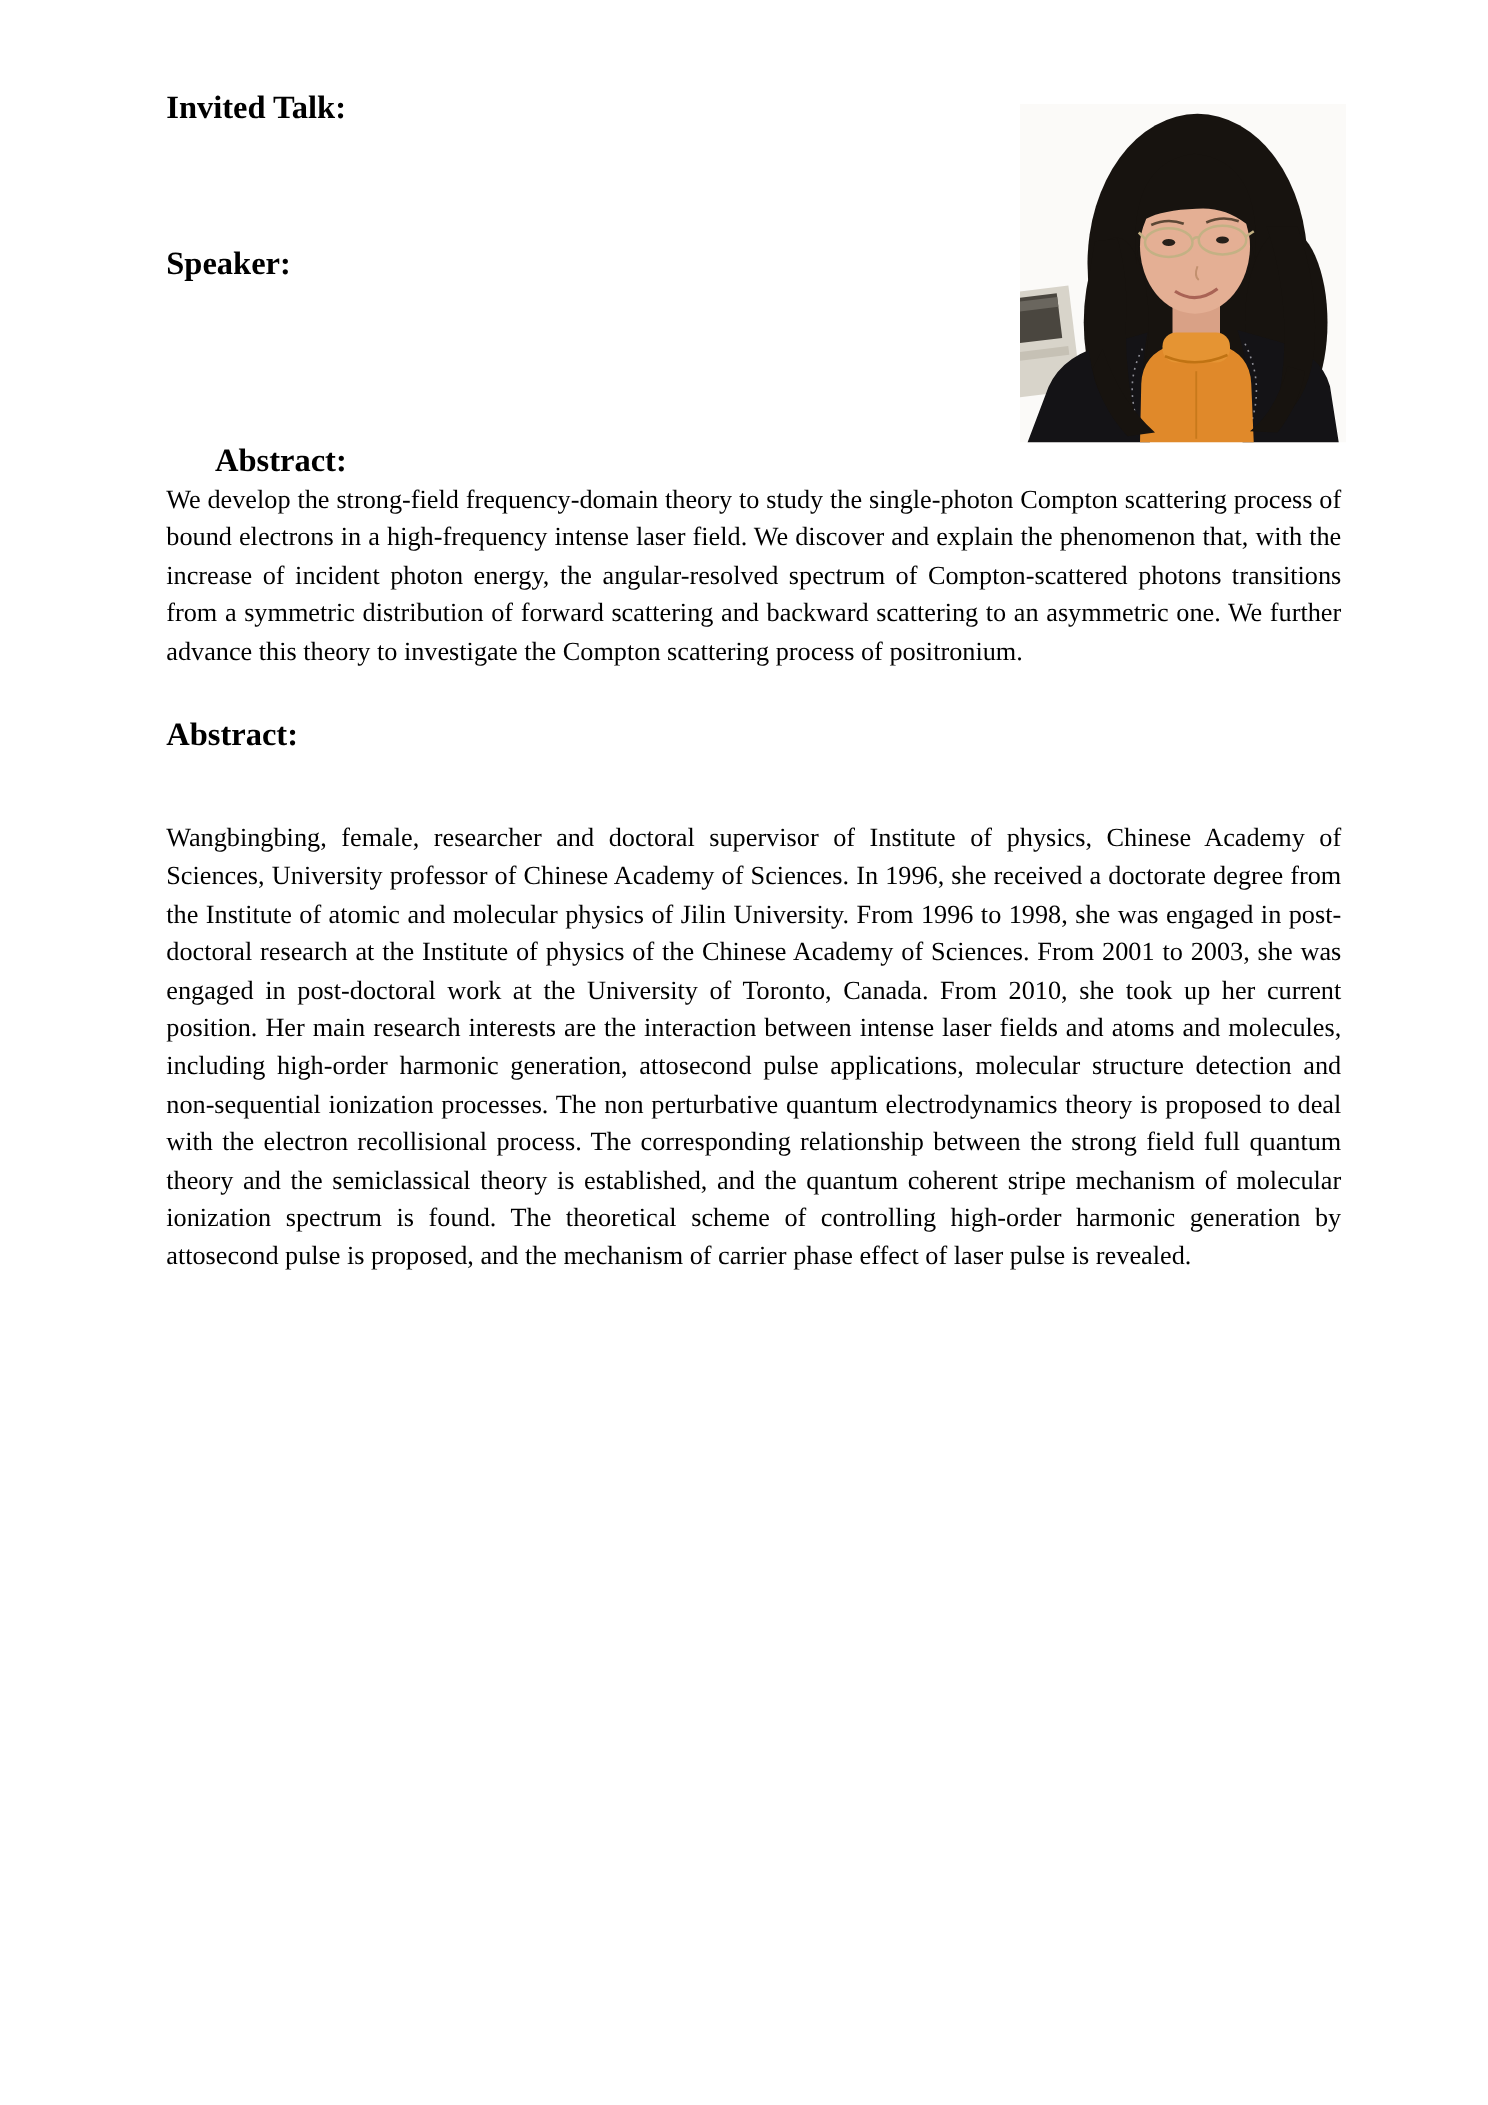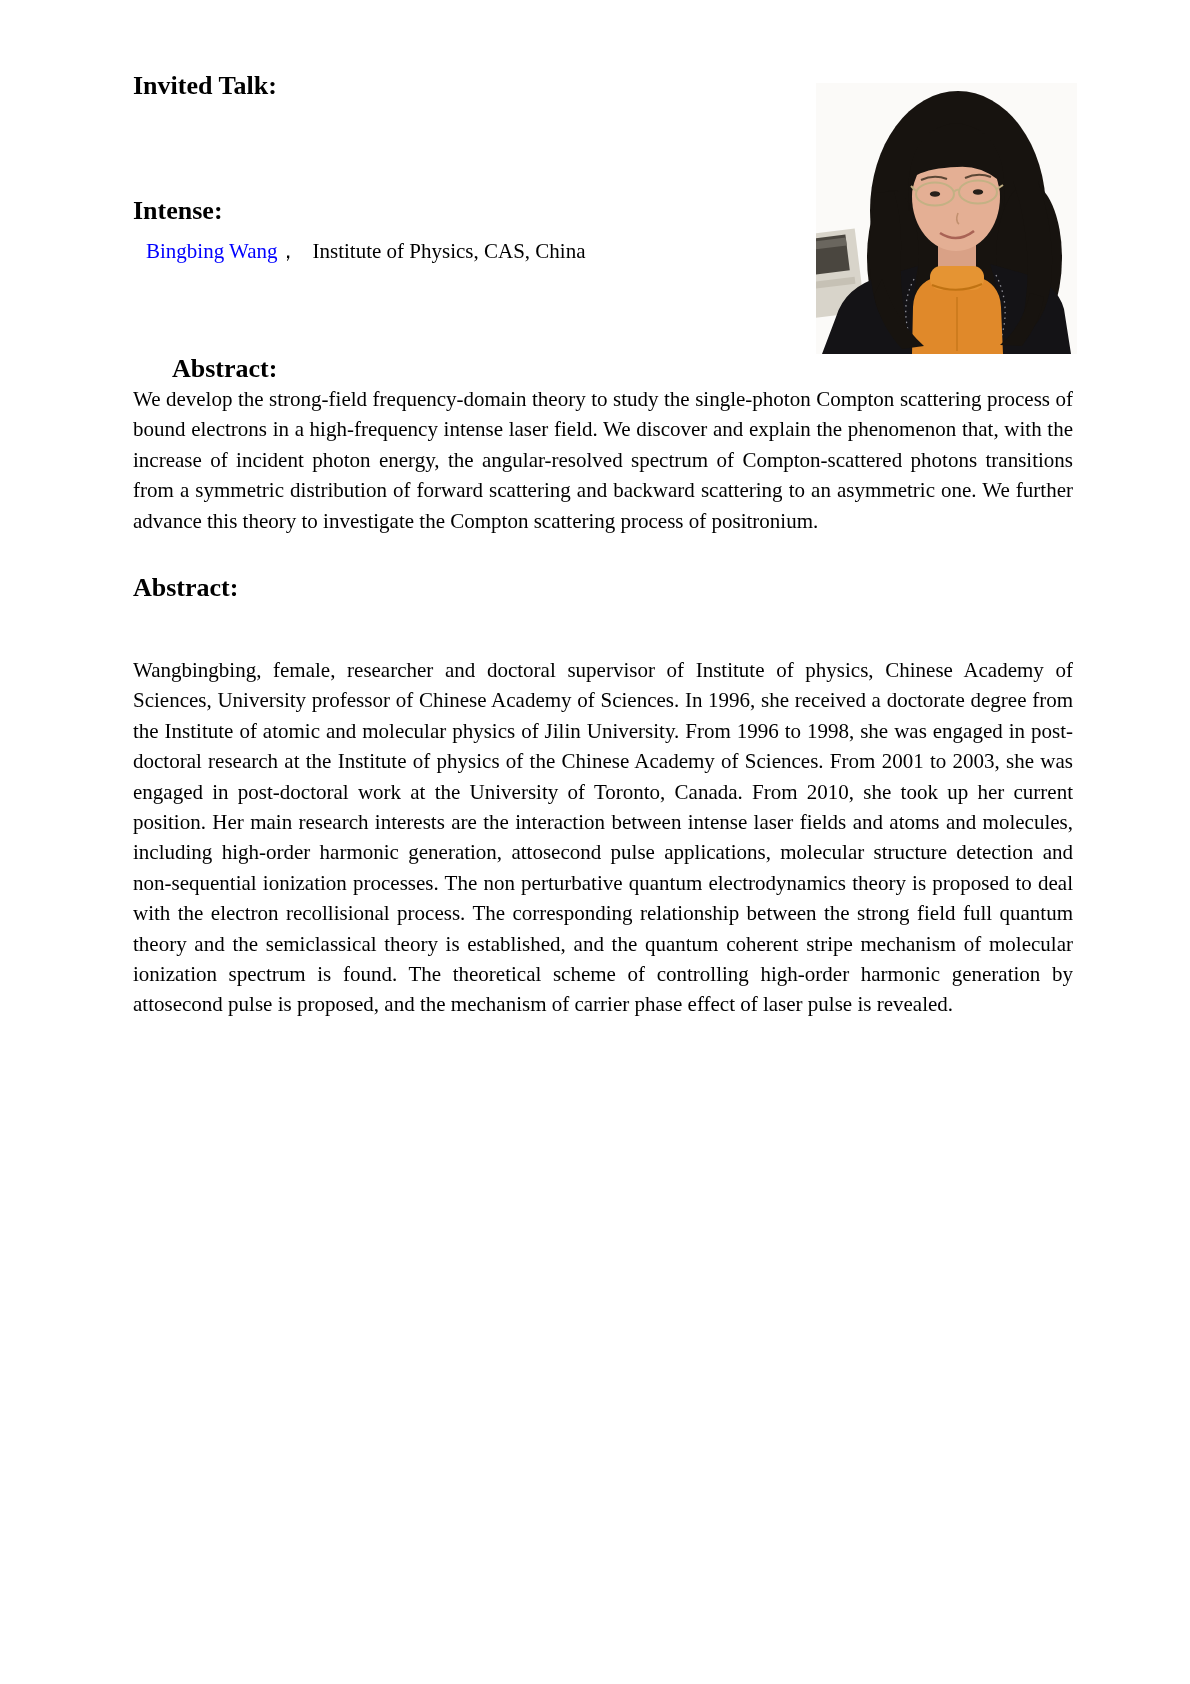--- a/index.html
+++ b/index.html
@@ -84,23 +84,22 @@
   }
 </style>
 </head>
 <body>
 
 <div class="page">
 
   <h1 class="h h-invited">Invited Talk:</h1>
 
 
-  <h1 class="h h-speaker">Intense:</h1>
+  <h1 class="h h-speaker">Speaker:</h1>
 
-  <p class="para speaker-line"><span class="speaker-name">Bingbing Wang</span><span class="speaker-sep">，</span><span class="speaker-affiliation">Institute of Physics, CAS, China</span></p>
 
   <div class="photo">
     <svg viewBox="0 0 261 271" width="261" height="271" xmlns="http://www.w3.org/2000/svg">
       <rect x="0" y="0" width="261" height="271" fill="#fbfaf8"></rect>
 
       <g transform="rotate(-7 20 190)">
         <rect x="-12" y="148" width="56" height="84" fill="#d8d4ca"></rect>
         <rect x="-8" y="153" width="42" height="36" fill="#4a463f"></rect>
         <rect x="-8" y="156" width="42" height="8" fill="#6a665e"></rect>
         <rect x="-10" y="196" width="48" height="7" fill="#c6c1b5"></rect>

